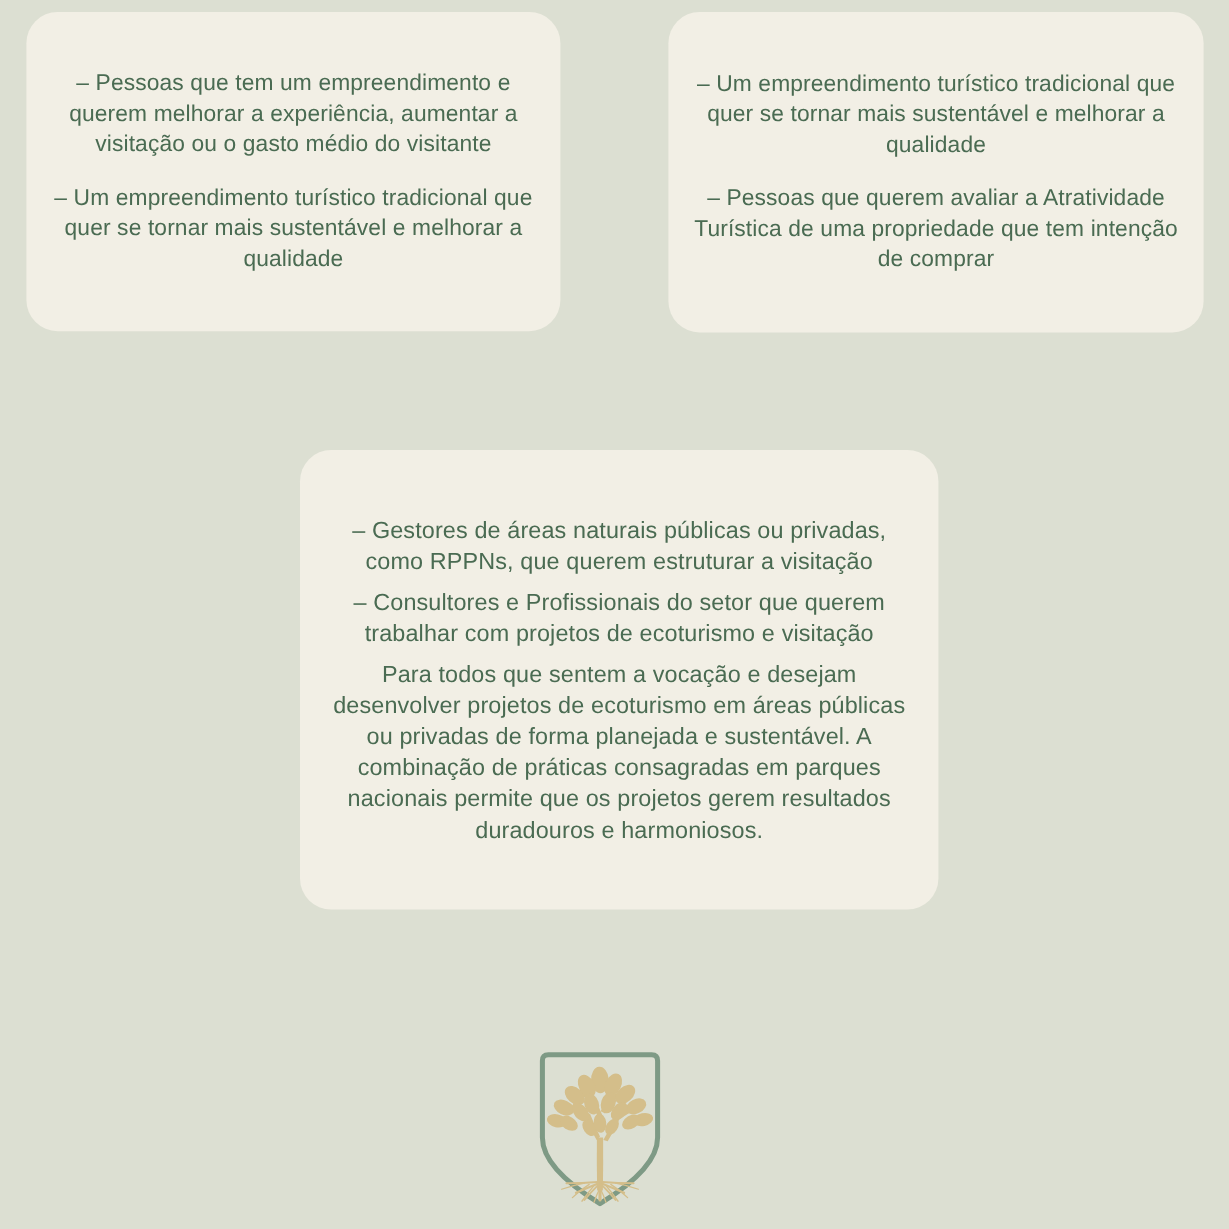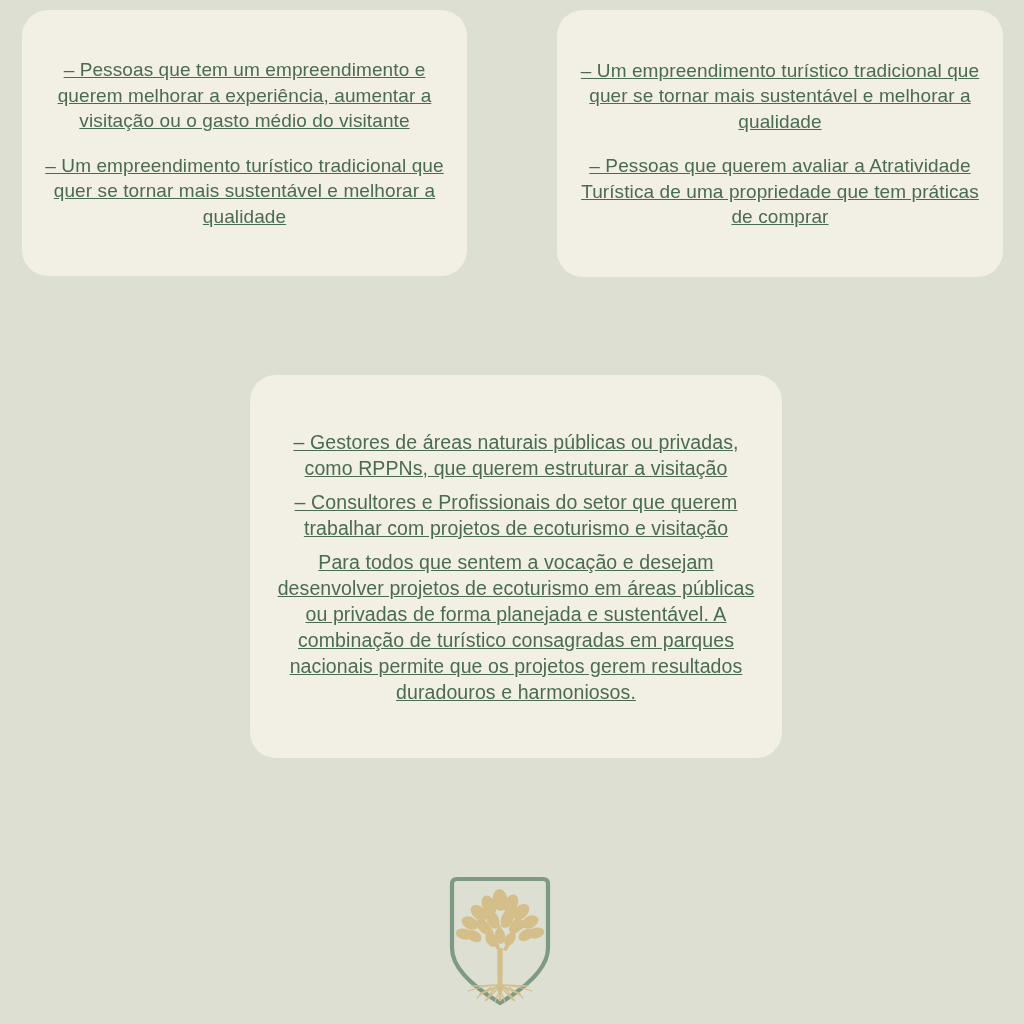--- a/index.html
+++ b/index.html
@@ -55,21 +55,20 @@
     padding: 26px 20px;
   }
 
   .para {
     margin: 0;
     color: #4a6b52;
     font-size: 19px;
     line-height: 25.5px;
     text-align: center;
     letter-spacing: 0.1px;
-    text-decoration: underline;
   }
 
   .para + .para {
     margin-top: 19px;
   }
 
   .card-c .para {
     font-size: 19.5px;
     line-height: 26px;
   }
@@ -97,27 +96,27 @@
 
 <div class="slide">
 
   <div class="card card-a">
     <p class="para">– Pessoas que tem um empreendimento e querem melhorar a experiência, aumentar a visitação ou o gasto médio do visitante</p>
     <p class="para">– Um empreendimento turístico tradicional que quer se tornar mais sustentável e melhorar a qualidade</p>
   </div>
 
   <div class="card card-b">
     <p class="para">– Um empreendimento turístico tradicional que quer se tornar mais sustentável e melhorar a qualidade</p>
-    <p class="para">– Pessoas que querem avaliar a Atratividade Turística de uma propriedade que tem práticas de comprar</p>
+    <p class="para">– Pessoas que querem avaliar a Atratividade Turística de uma propriedade que tem intenção de comprar</p>
   </div>
 
   <div class="card card-c">
     <p class="para">– Gestores de áreas naturais públicas ou privadas, como RPPNs, que querem estruturar a visitação</p>
     <p class="para">– Consultores e Profissionais do setor que querem trabalhar com projetos de ecoturismo e visitação</p>
-    <p class="para">Para todos que sentem a vocação e desejam desenvolver projetos de ecoturismo em áreas públicas ou privadas de forma planejada e sustentável. A combinação de turístico consagradas em parques nacionais permite que os projetos gerem resultados duradouros e harmoniosos.</p>
+    <p class="para">Para todos que sentem a vocação e desejam desenvolver projetos de ecoturismo em áreas públicas ou privadas de forma planejada e sustentável. A combinação de práticas consagradas em parques nacionais permite que os projetos gerem resultados duradouros e harmoniosos.</p>
   </div>
 
   <div class="logo">
     <svg viewBox="0 0 106 134" xmlns="http://www.w3.org/2000/svg">
       <path d="M5 10 Q5 5 10 5 L96 5 Q101 5 101 10 L101 74 Q101 100 53 129 Q5 100 5 74 Z" fill="none" stroke="#7e9a85" stroke-width="4.2" stroke-linejoin="round"></path>
       <g fill="#d4be8a">
         <path d="M50.6 118 Q50.2 96 50.4 74 L55.6 74 Q55.8 96 55.4 118 Z"></path>
         <path d="M50.2 76 Q44 66 40.5 56 L44.6 54 Q48.6 64 53 73 Z"></path>
         <path d="M55.8 76 Q62 66 65.8 55 L69.9 57 Q65.6 67 59.4 77 Z"></path>
         <path d="M52.8 60 Q48 50 44.5 41 L48.2 39.4 Q51.8 48.6 56 57.6 Z"></path>

